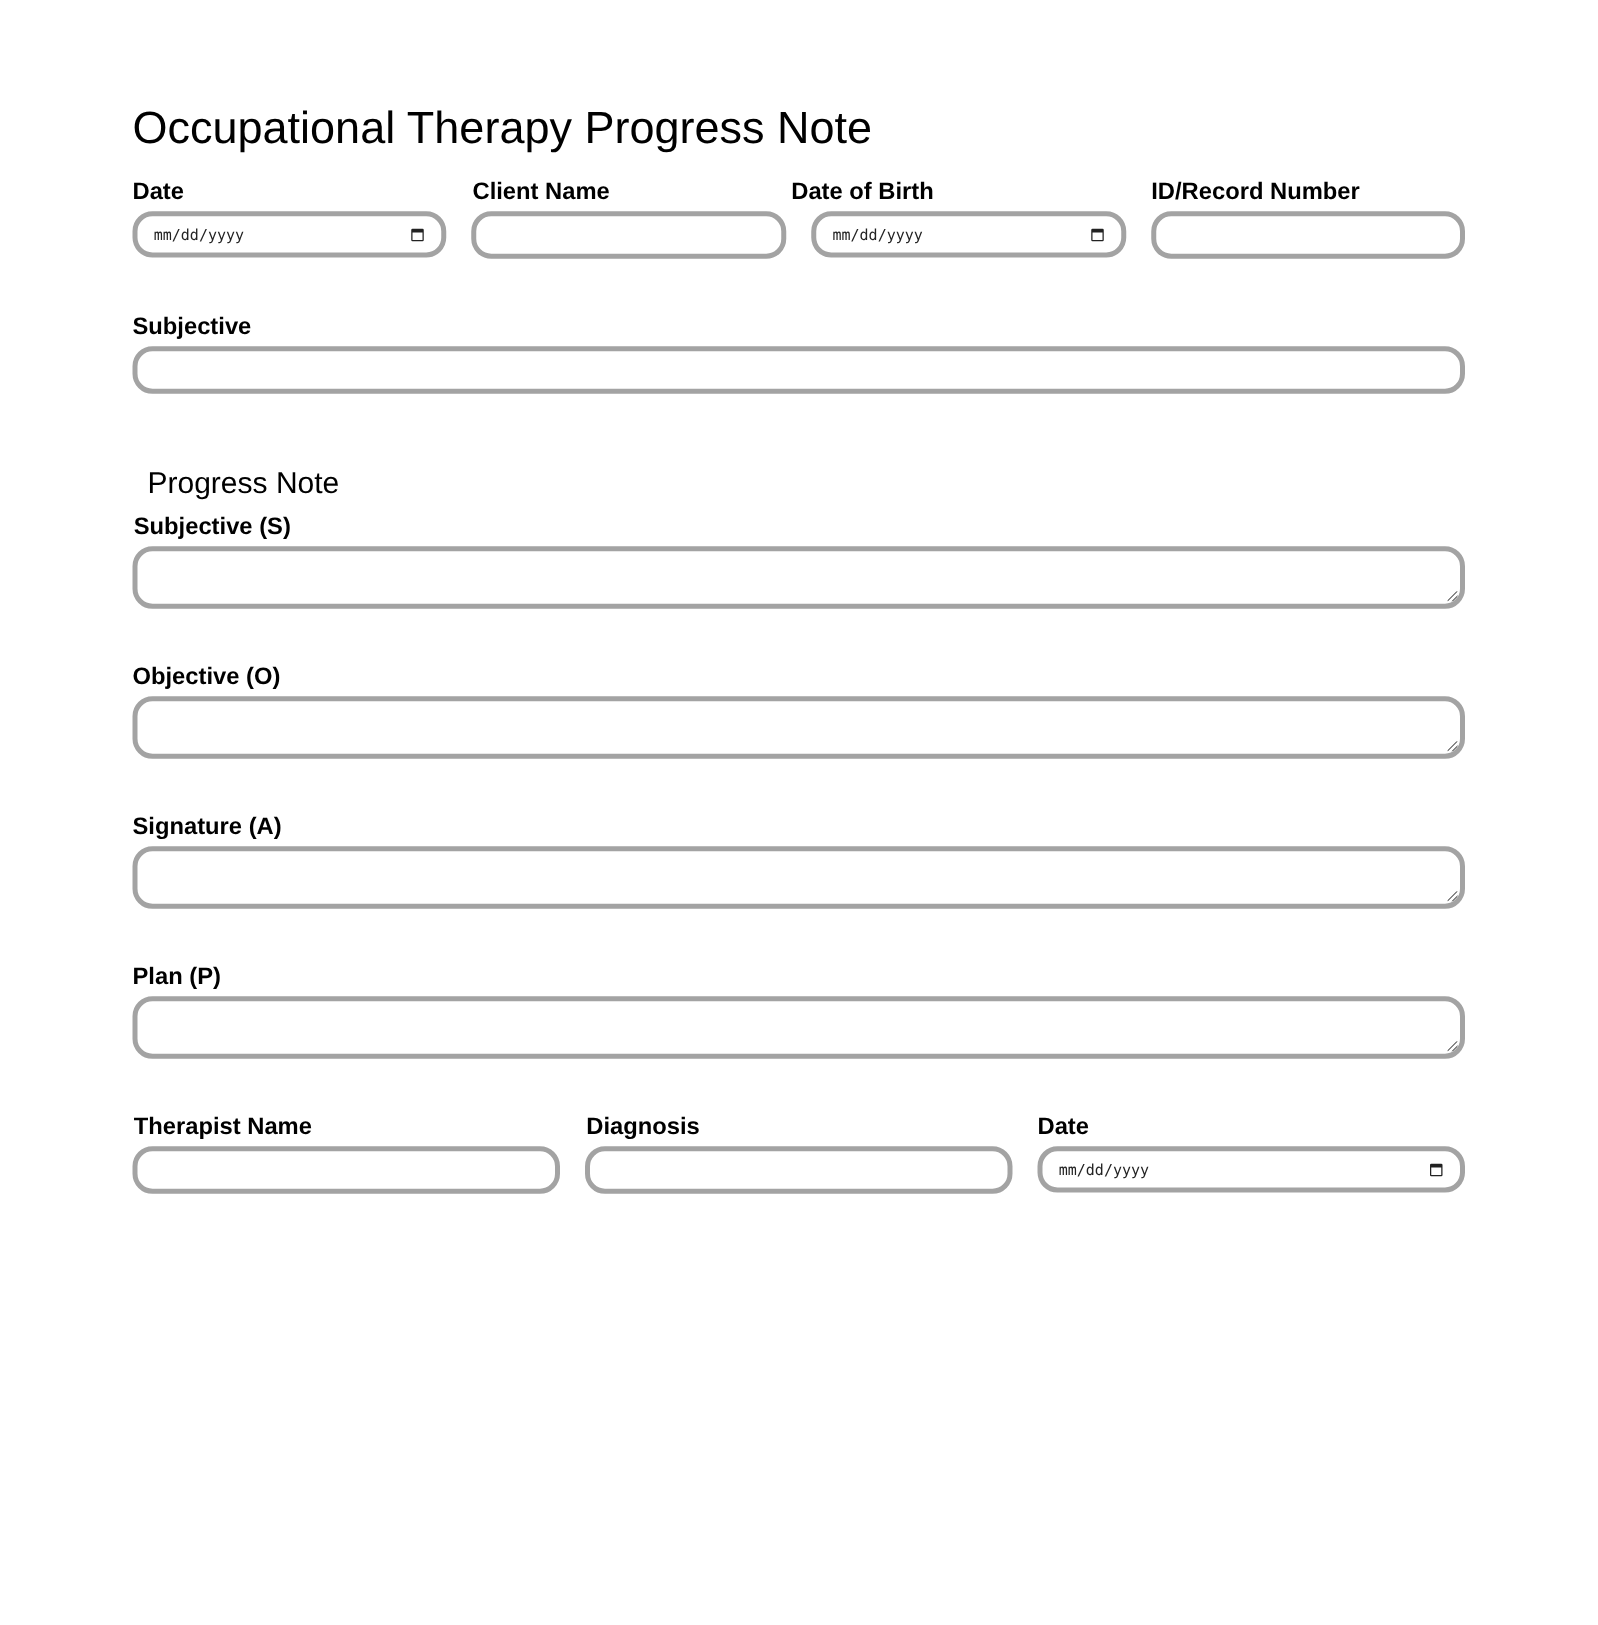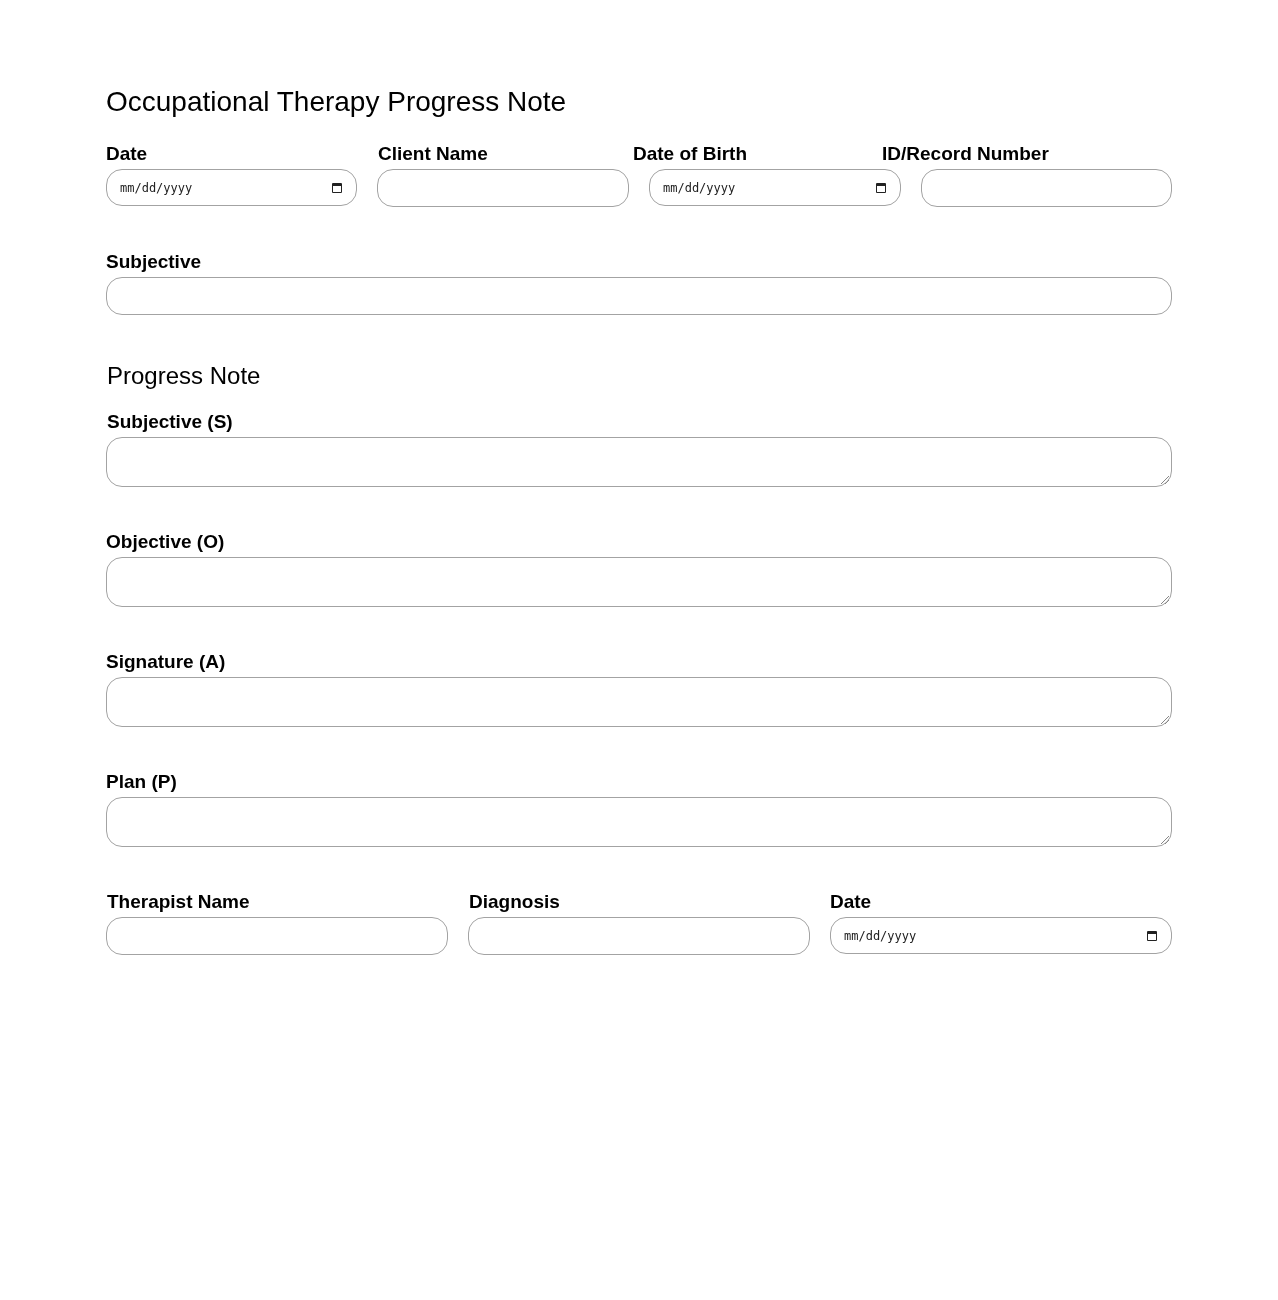--- a/index.html
+++ b/index.html
@@ -2,32 +2,32 @@
 <html><head>
 <meta charset="utf-8">
 <style>
   html, body { margin: 0; padding: 0; background: #ffffff; }
   body {
     width: 1278px; height: 1300px; position: relative;
     font-family: "Liberation Sans", sans-serif; color: #000;
   }
   h1.title {
     position: absolute; left: 106px; top: 82px; margin: 0;
-    font-size: 28px; font-weight: normal; line-height: 40px;
+    font-size: 36px; font-weight: normal; line-height: 40px;
   }
   h2.section {
-    position: absolute; left: 106px; top: 360px; margin: 1px;
+    position: absolute; left: 106px; top: 360px; margin: 12px;
     font-size: 24px; font-weight: normal; line-height: 30px;
   }
   .label {
     position: absolute; font-size: 19px; font-weight: bold; line-height: 20px;
   }
   .field {
     position: absolute; box-sizing: border-box;
-    border: 1px solid #a3a3a3; border-radius: 16px; background: #fff;
+    border: 4px solid #a3a3a3; border-radius: 16px; background: #fff;
   }
   .date-field { display: flex; align-items: center; }
   .date-text {
     font-family: "DejaVu Sans Mono", monospace; font-size: 12px; color: #222;
     margin-left: 13px; letter-spacing: 0px;
   }
   .cal-icon {
     position: absolute; right: 14px; top: 50%; transform: translateY(-50%);
     width: 10px; height: 10px; box-sizing: border-box;
     border: 1.5px solid #222; border-top-width: 3px; border-radius: 1px;
@@ -51,21 +51,21 @@
 
 <div class="label" style="left:378px; top:144px;">Client Name</div>
 <div class="field" style="left:377px; top:169px; width:252px; height:38px;"></div>
 
 <div class="label" style="left:633px; top:144px;">Date of Birth</div>
 <div class="field date-field" style="left:649px; top:169px; width:252px; height:37px;">
   <span class="date-text">mm/dd/yyyy</span>
   <span class="cal-icon"></span>
 </div>
 
-<div class="label" style="left:882px; top:144px;">ID/Record Number</div>
+<div class="label" style="left:921px; top:144px;">ID/Record Number</div>
 <div class="field" style="left:921px; top:169px; width:251px; height:38px;"></div>
 
 <div class="label" style="left:106px; top:252px;">Subjective</div>
 <div class="field" style="left:106px; top:277px; width:1066px; height:38px;"></div>
 
 <h2 class="section">Progress Note</h2>
 
 <div class="label" style="left:107px; top:412px;text-align:center;">Subjective (S)</div>
 <div class="field" style="left:106px; top:437px; width:1066px; height:50px;">
   <span></span>

